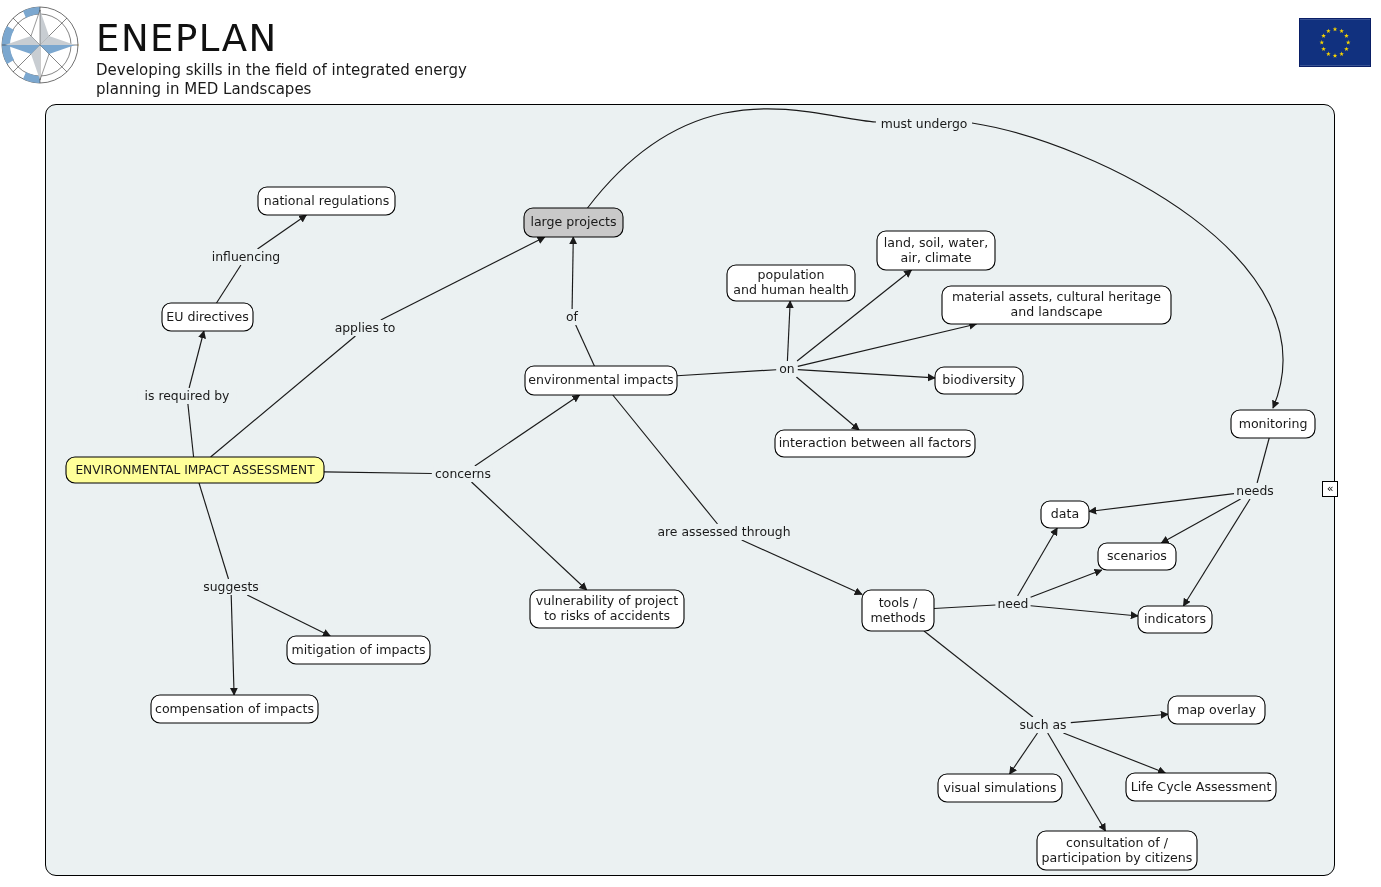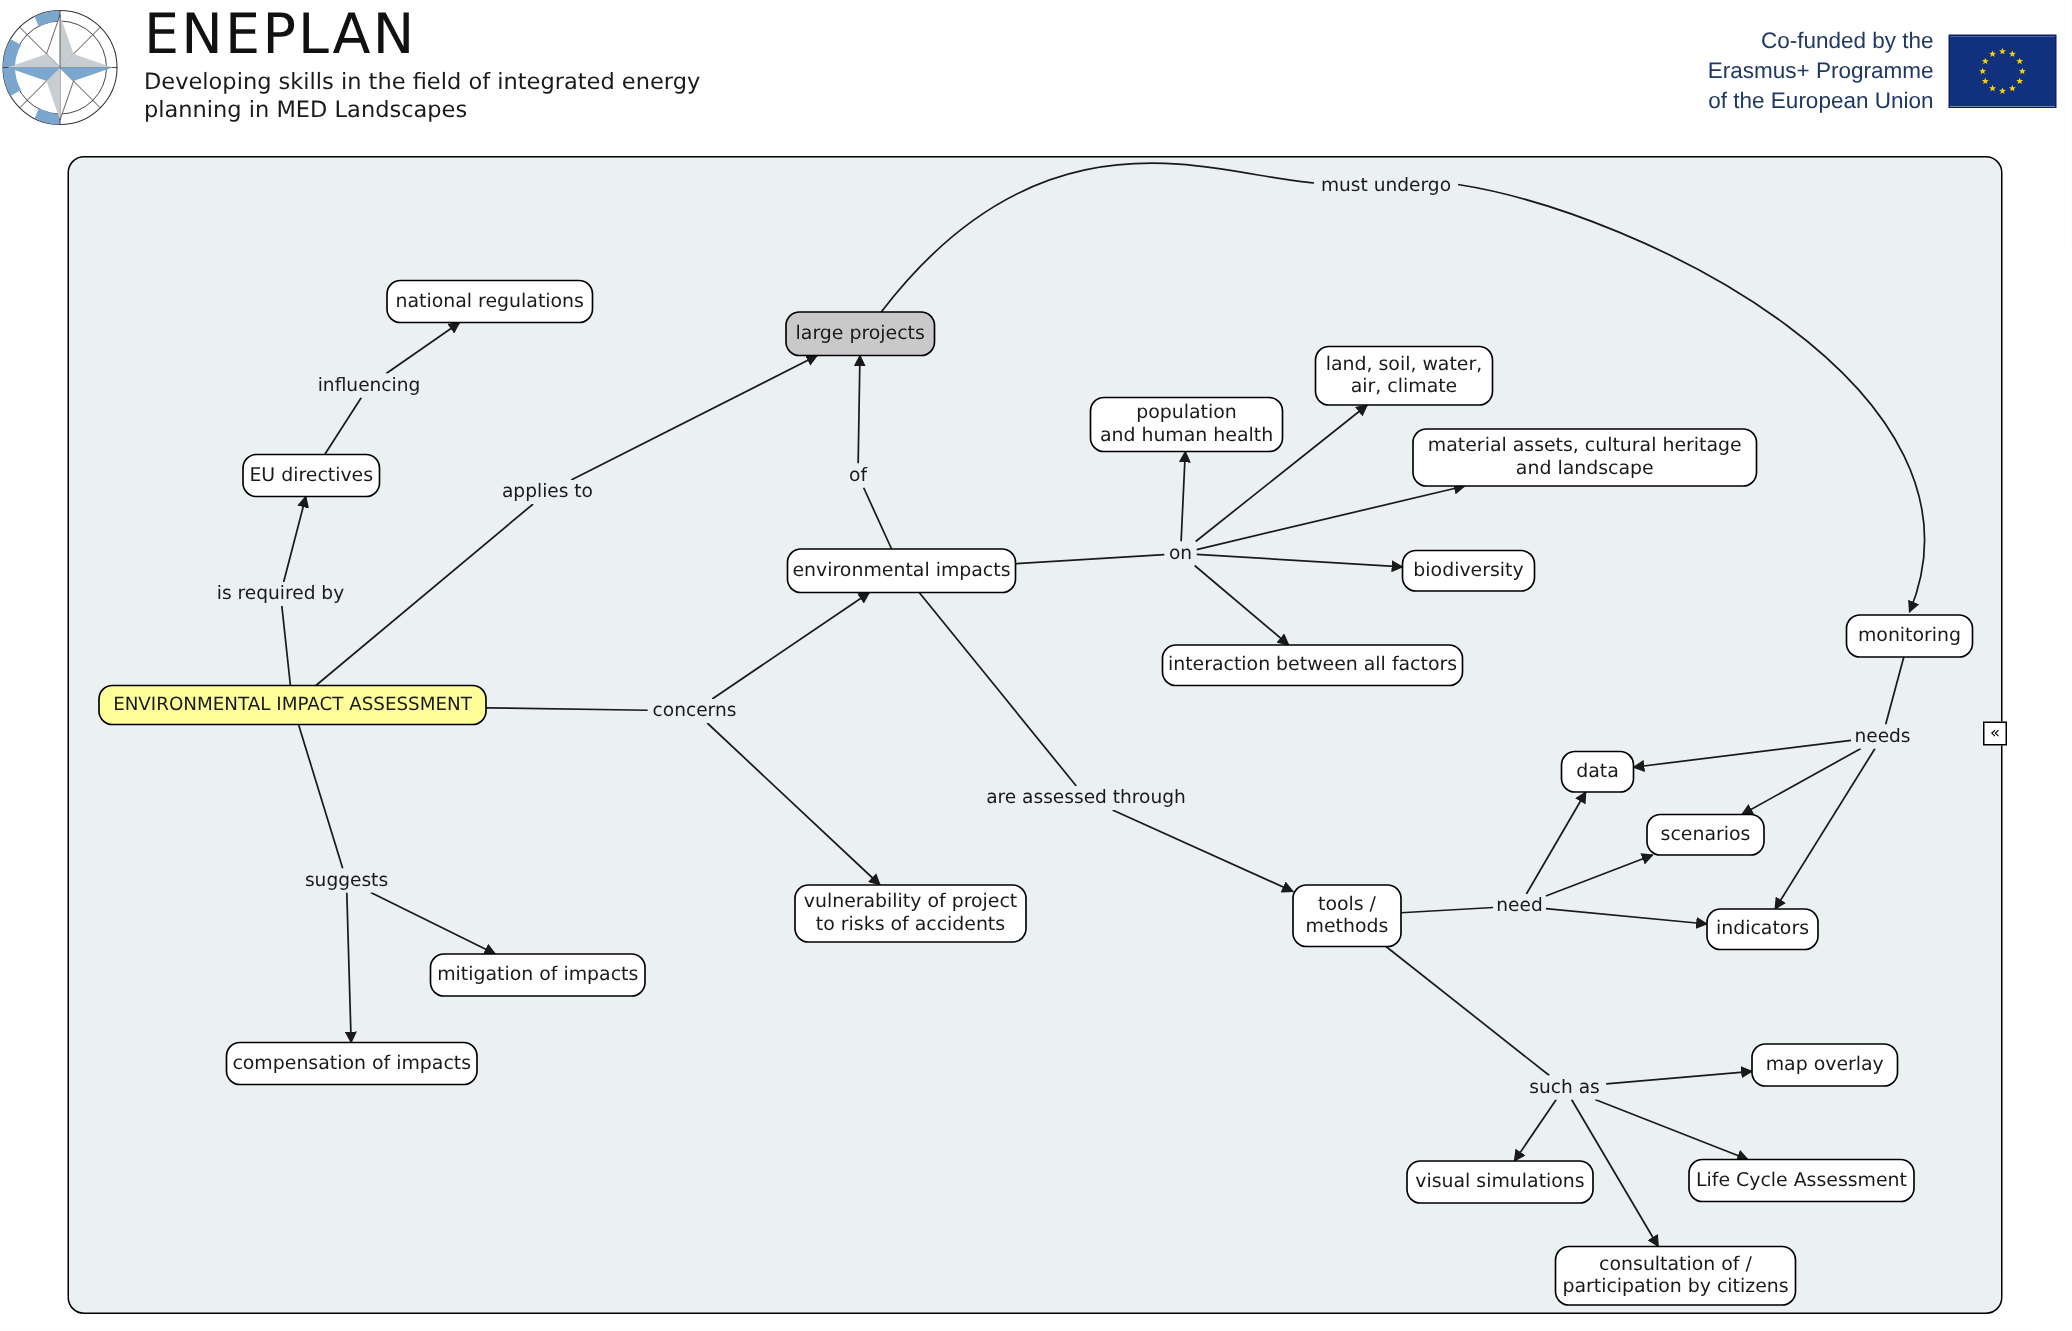--- a/index.html
+++ b/index.html
@@ -30,21 +30,21 @@
     display: flex;
     align-items: flex-start;
   }
   #brand-logo {
     width: 92px;
     height: 92px;
     flex: 0 0 92px;
   }
   #brand-text {
     margin-left: 4px;
-    padding-top: 4px;
+    padding-top: 20px;
   }
   #brand-title {
     font-family: "DejaVu Sans", sans-serif;
     font-size: 37px;
     letter-spacing: 1.5px;
     color: #111111;
     line-height: 1.0;
     white-space: nowrap;
   }
   #brand-tagline {
@@ -204,23 +204,20 @@
         </g>
       </svg>
       <div id="brand-text">
         <div id="brand-title">ENEPLAN</div>
         <div id="brand-tagline">Developing skills in the field of integrated energy
 planning in MED Landscapes</div>
       </div>
     </div>
 
     <div id="eu-block">
-      <div id="eu-text">Co-funded by the
-Erasmus+ Programme
-of the European Union</div>
       <svg id="eu-flag" viewBox="0 0 90 60">
         <rect x="0" y="0" width="90" height="60" fill="#11317f"></rect>
         <g fill="#f5d200" id="eu-stars">
             <polygon points="45.00,9.90 45.77,11.95 47.95,12.04 46.24,13.40 46.82,15.51 45.00,14.30 43.18,15.51 43.76,13.40 42.05,12.04 44.23,11.95"></polygon>
             <polygon points="53.50,12.18 54.27,14.22 56.45,14.32 54.74,15.68 55.32,17.79 53.50,16.58 51.68,17.79 52.26,15.68 50.55,14.32 52.73,14.22"></polygon>
             <polygon points="59.72,18.40 60.49,20.45 62.67,20.54 60.96,21.90 61.54,24.01 59.72,22.80 57.90,24.01 58.48,21.90 56.77,20.54 58.96,20.45"></polygon>
             <polygon points="62.00,26.90 62.77,28.95 64.95,29.04 63.24,30.40 63.82,32.51 62.00,31.30 60.18,32.51 60.76,30.40 59.05,29.04 61.23,28.95"></polygon>
             <polygon points="59.72,35.40 60.49,37.45 62.67,37.54 60.96,38.90 61.54,41.01 59.72,39.80 57.90,41.01 58.48,38.90 56.77,37.54 58.96,37.45"></polygon>
             <polygon points="53.50,41.62 54.27,43.67 56.45,43.76 54.74,45.12 55.32,47.23 53.50,46.02 51.68,47.23 52.26,45.12 50.55,43.76 52.73,43.67"></polygon>
             <polygon points="45.00,43.90 45.77,45.95 47.95,46.04 46.24,47.40 46.82,49.51 45.00,48.30 43.18,49.51 43.76,47.40 42.05,46.04 44.23,45.95"></polygon>

